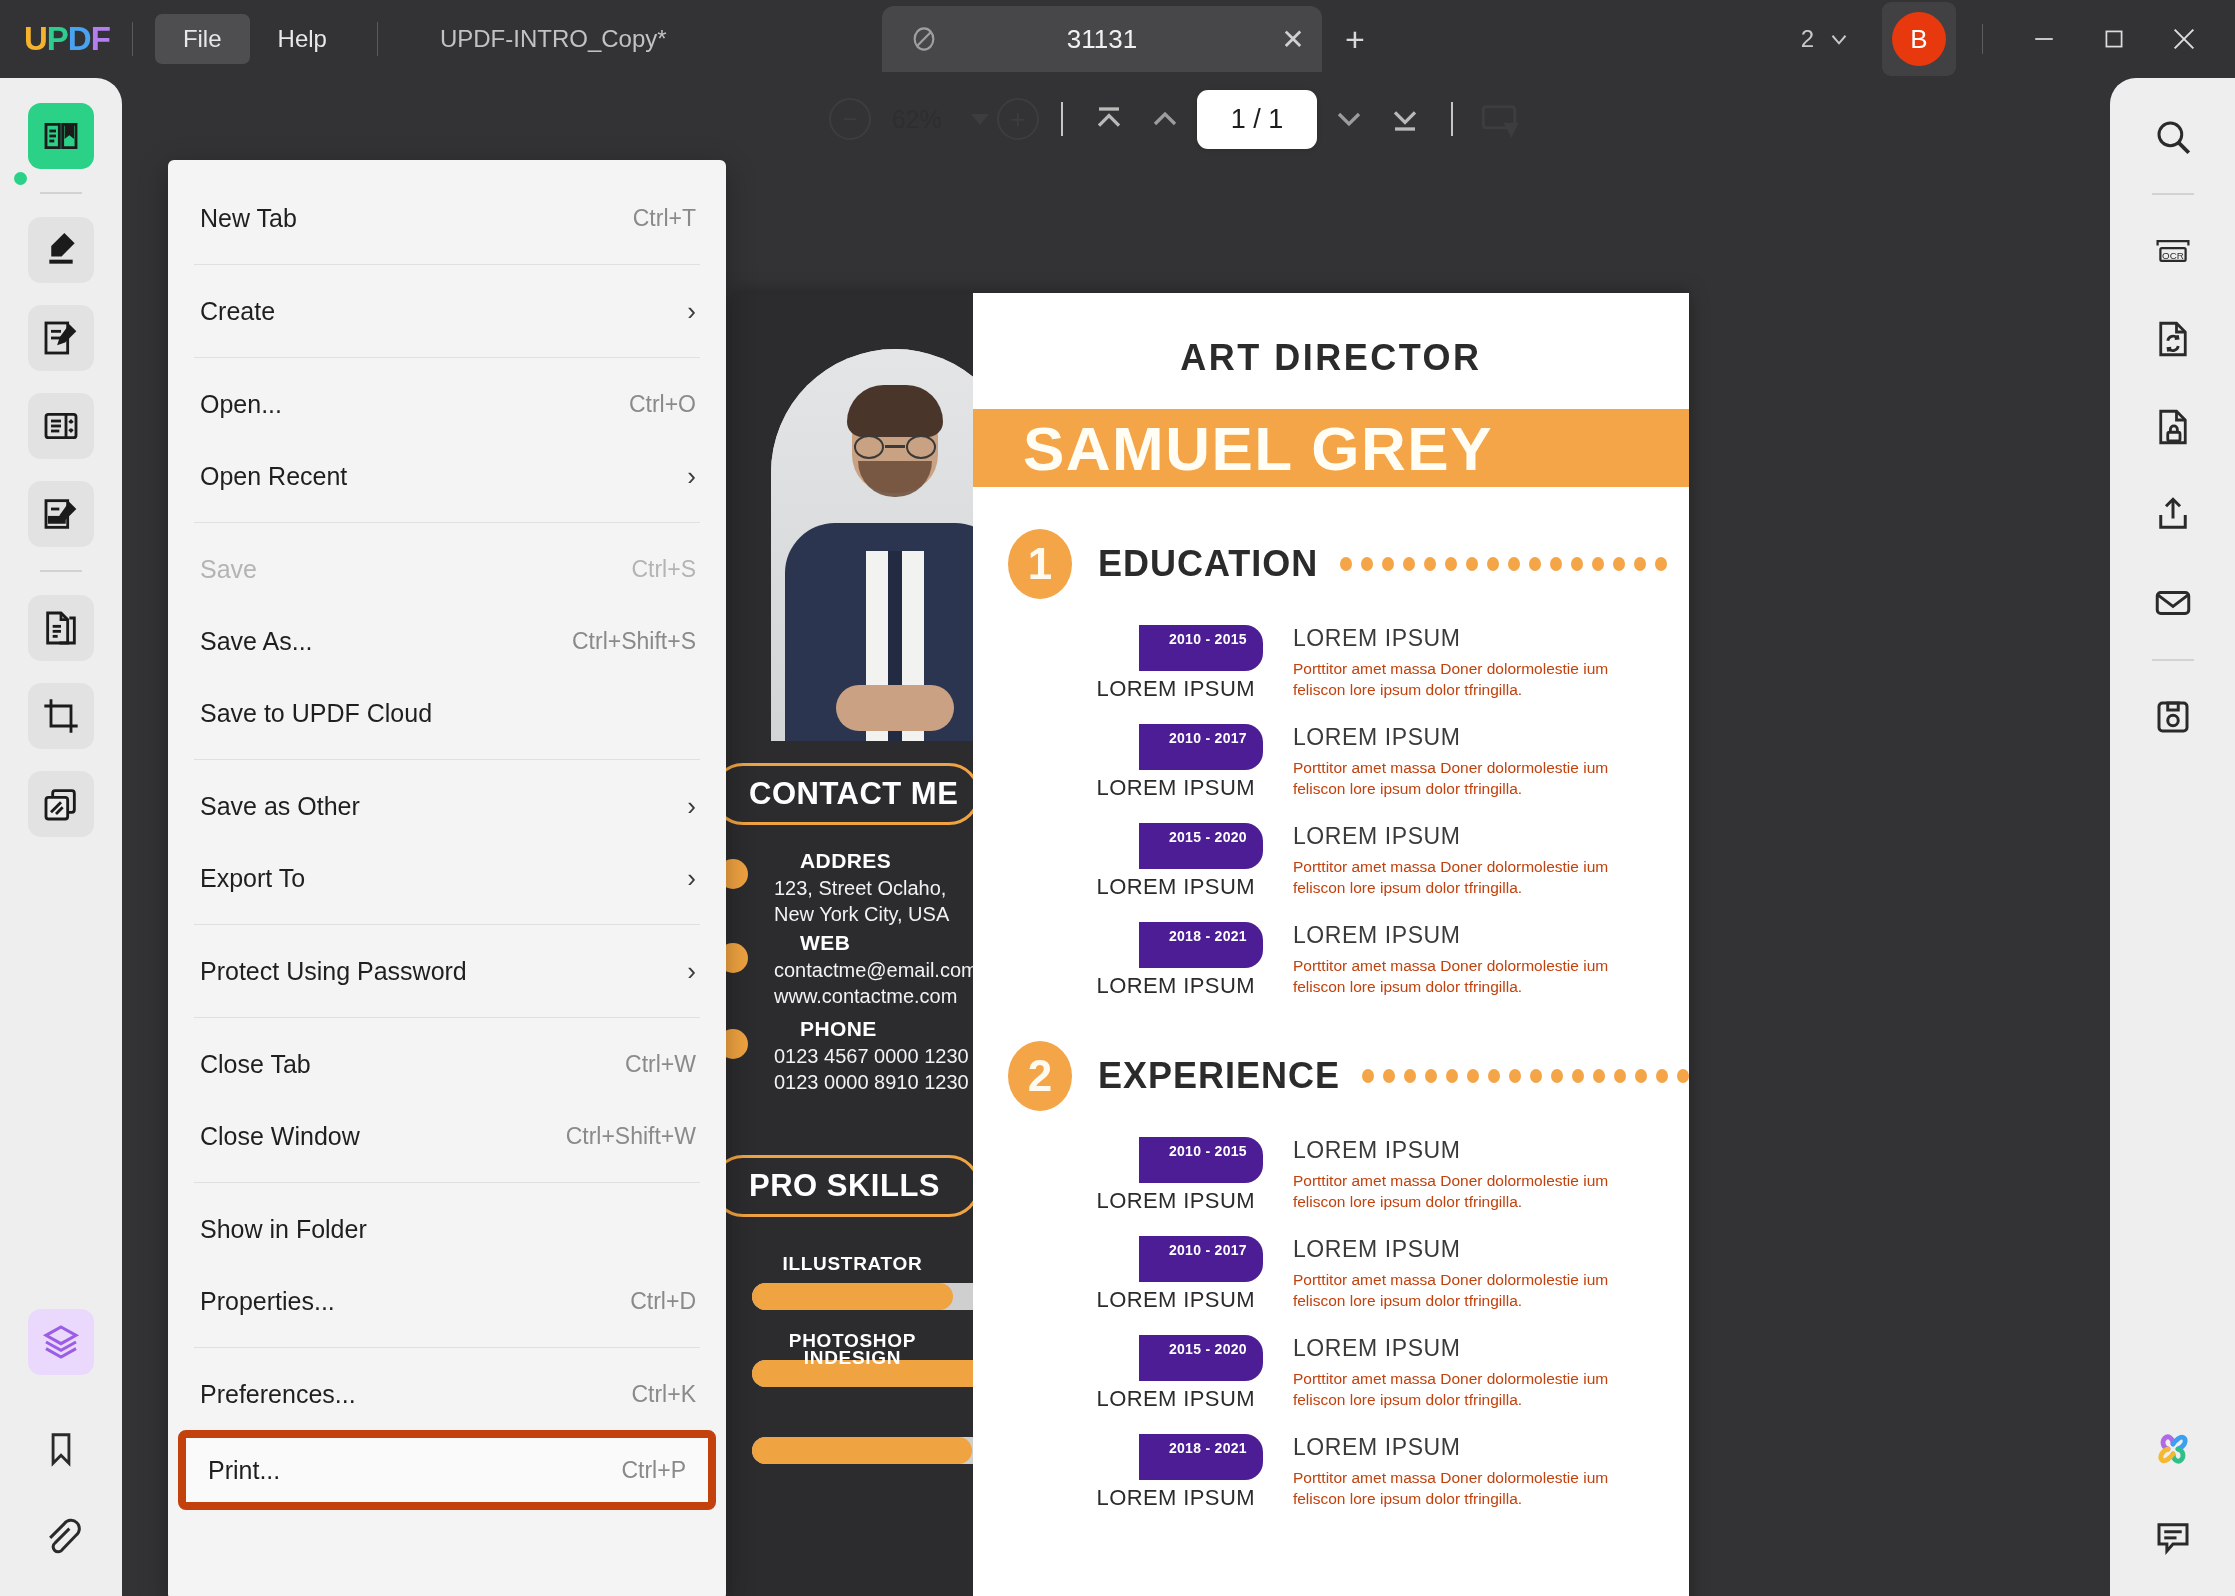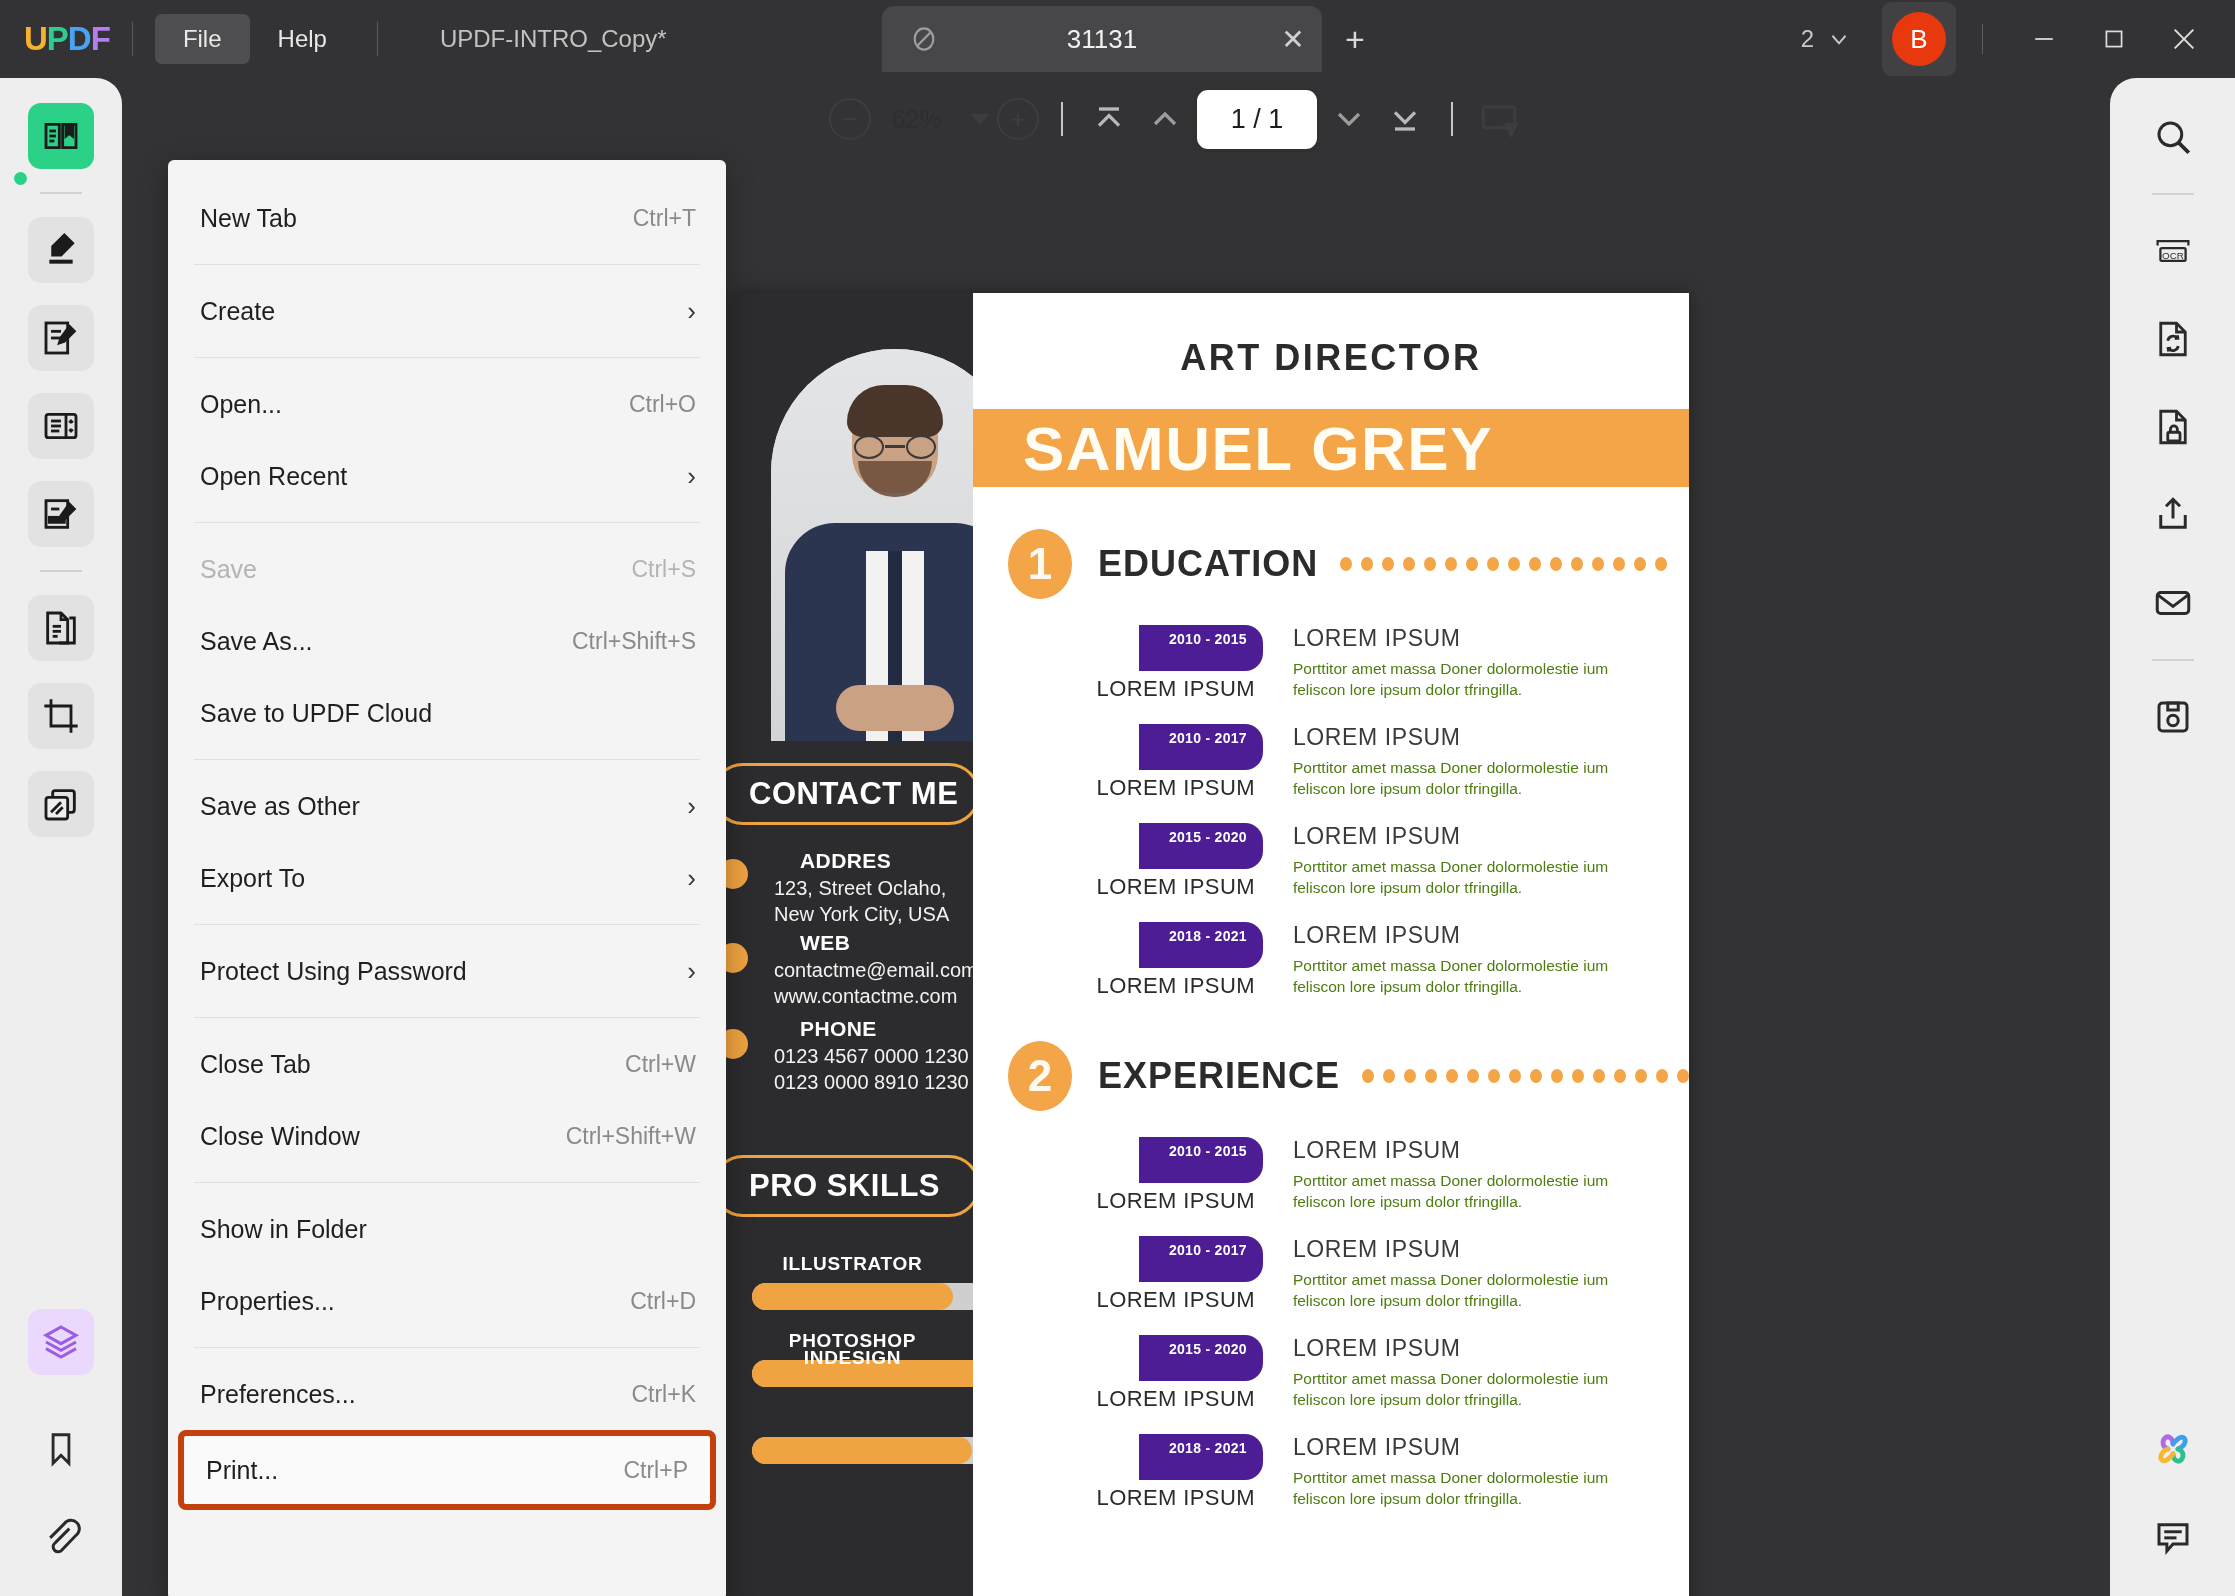--- a/index.html
+++ b/index.html
@@ -162,39 +162,39 @@
   .entry { display: flex; margin-bottom: 22px; }
   .entry-left { width: 290px; flex: none; text-align: right; }
   .yearpill {
     display: inline-block; background: #4c1d95; color: #fff;
     font-size: 14px; font-weight: bold; padding: 6px 16px 24px 30px;
     border-radius: 0 18px 18px 0; letter-spacing: .3px;
   }
   .entry-sub { font-size: 22px; color: #2b2b2b; margin-top: 5px; padding-right: 8px; letter-spacing: .4px; }
   .entry-right { margin-left: 30px; }
   .entry-title { font-size: 23px; color: #3a3a3a; letter-spacing: .6px; }
-  .entry-desc { font-size: 15.5px; color: #4d7c0f; line-height: 1.35; margin-top: 7px; width: 330px; }
+  .entry-desc { font-size: 15.5px; color: #c2410c; line-height: 1.35; margin-top: 7px; width: 330px; }
 
   
   .filemenu {
     position: absolute; left: 168px; top: 82px; width: 558px;
     background: #f4f4f4; border-radius: 6px;
     box-shadow: 0 8px 30px rgba(0,0,0,.30); padding: 22px 0 18px 0; z-index: 50;
   }
   .mi {
     display: flex; align-items: center; height: 72px; padding: 0 30px 0 32px;
     font-size: 25px; color: #1f1f1f;
   }
   .mi .lbl { flex: 1; }
   .mi .sc { color: #8a8a8a; font-size: 23px; }
   .mi.disabled .lbl, .mi.disabled .sc { color: #b4b4b4; }
   .mi .arrow { color: #3a3a3a; font-size: 26px; font-weight: 300; }
   .msep { height: 1px; background: #e0e0e0; margin: 10px 26px; }
   .mi.sel {
-    border: 6px solid #c2410c; border-radius: 8px;
+    border: 8px solid #c2410c; border-radius: 8px;
     margin: 0 10px; padding: 0 22px 0 22px; background: #fafafa; height: 80px;
   }
 
   svg { display: block; }
 </style>
 </head>
 <body>
 
 <div class="app">
 

